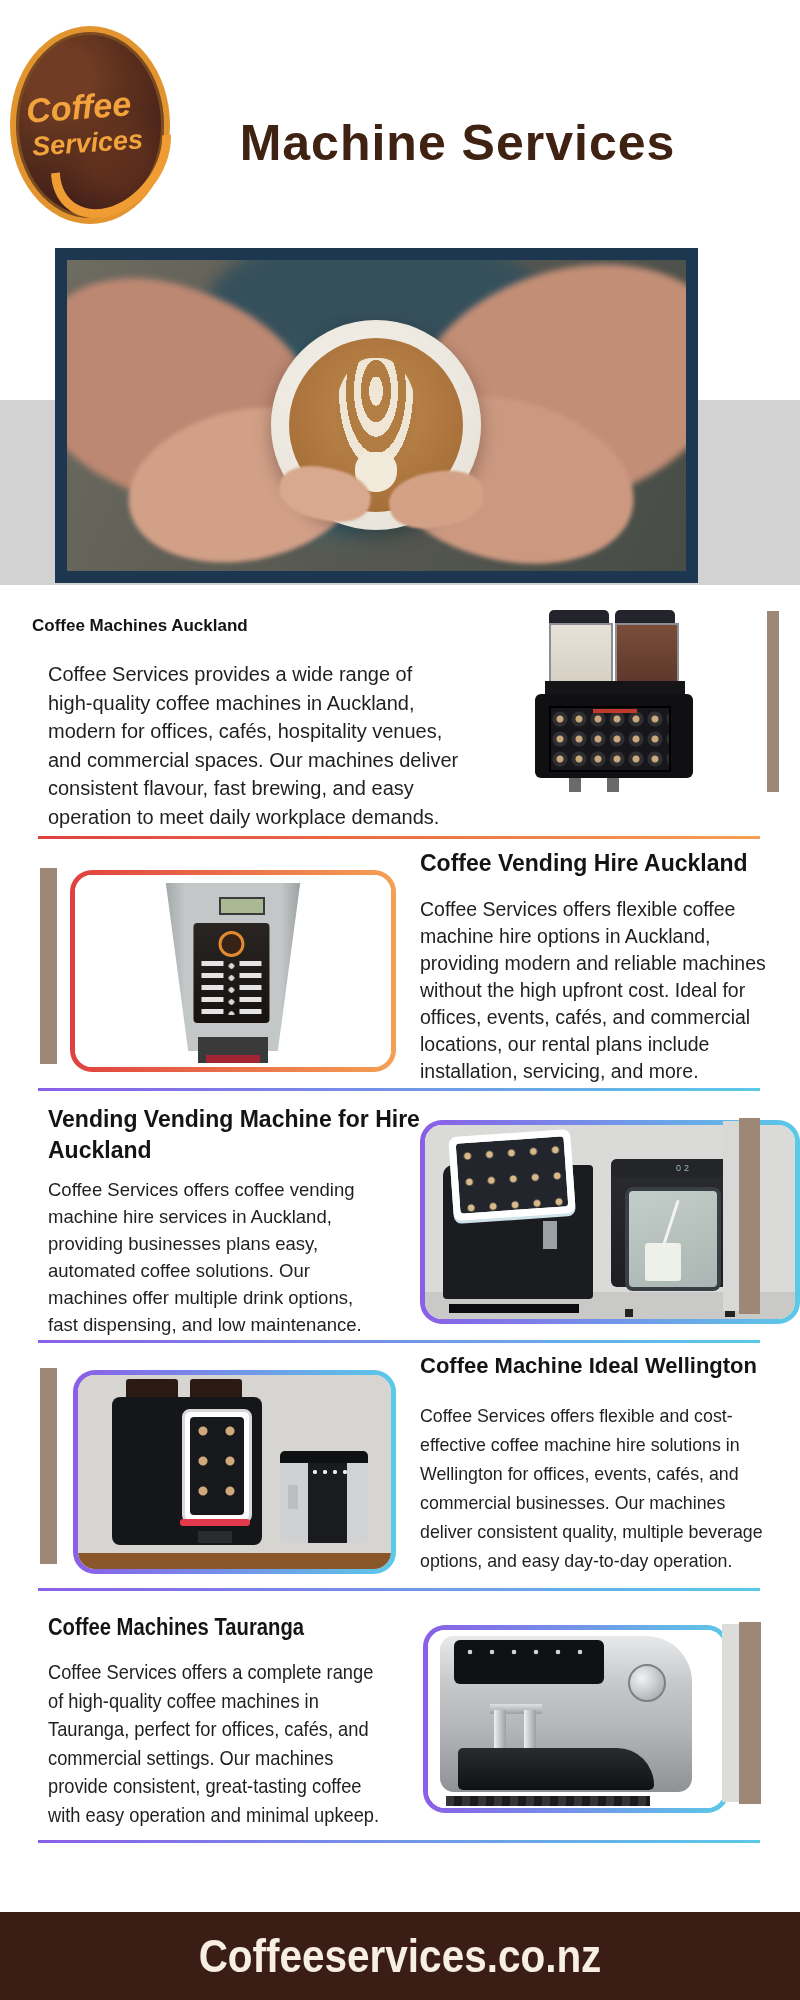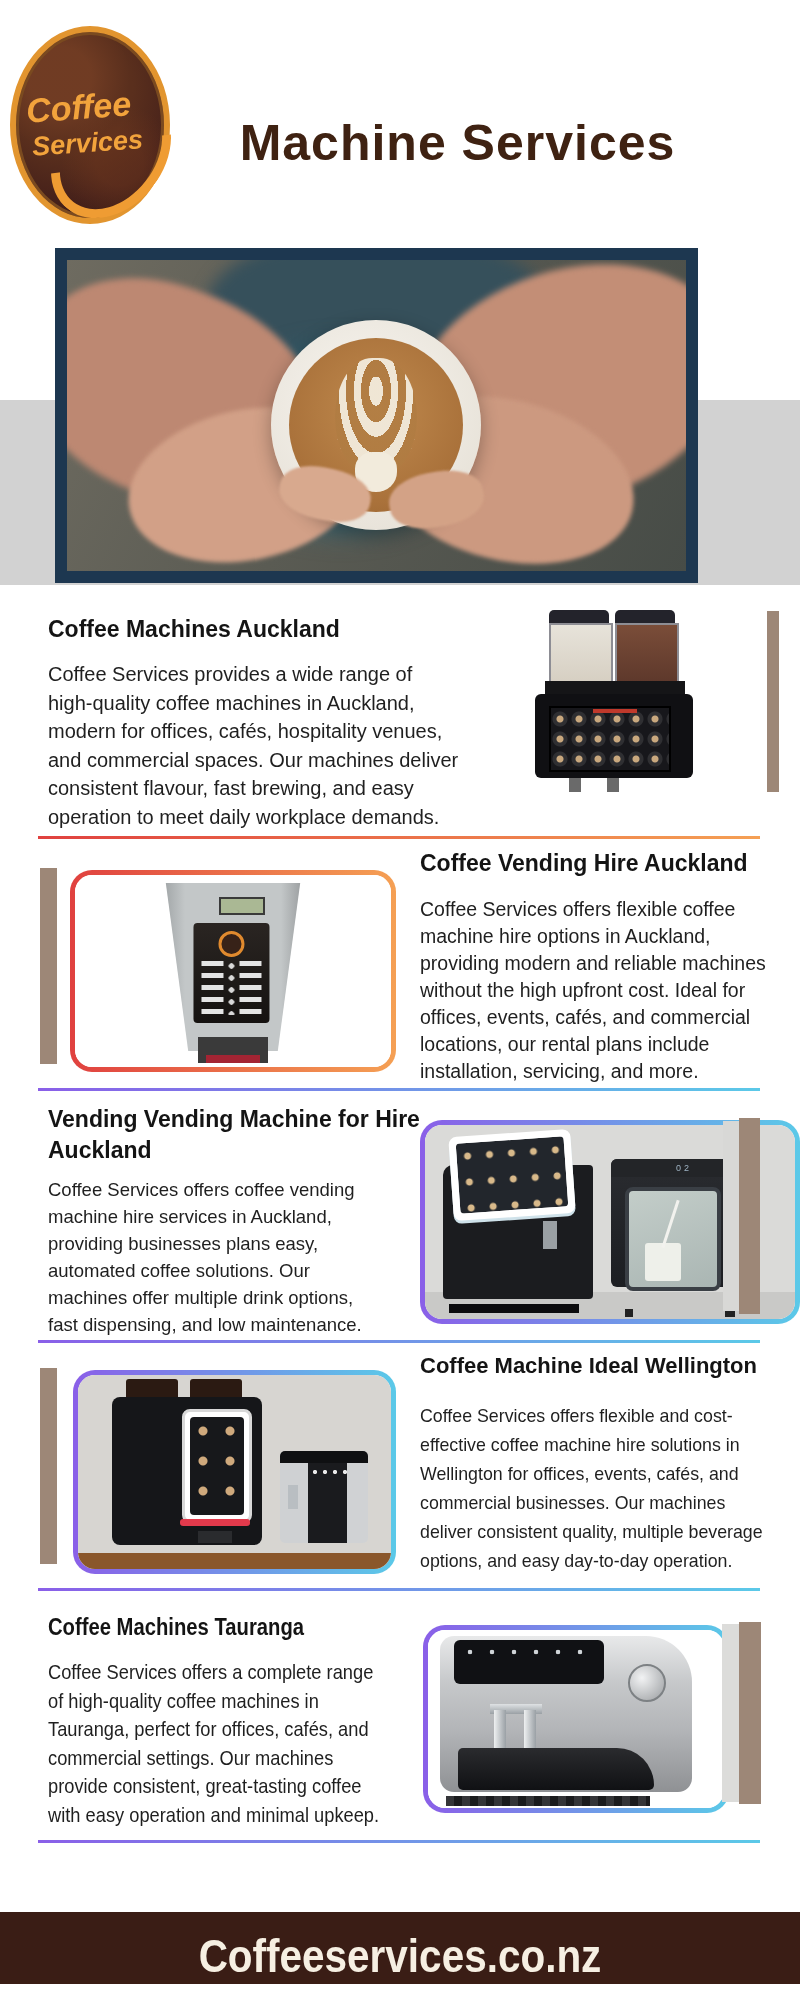--- a/index.html
+++ b/index.html
@@ -52,21 +52,21 @@
   .h-heart{position:absolute;left:288px;top:192px;width:42px;height:40px;z-index:5;background:#f2ebdc;
     border-radius:50% 50% 60% 60%;}
   .h-thumb-l{position:absolute;left:212px;top:208px;width:92px;height:52px;background:#d8a98e;
     border-radius:45%;transform:rotate(12deg);filter:blur(1px);z-index:6;}
   .h-thumb-r{position:absolute;left:322px;top:212px;width:95px;height:55px;background:#d3a286;
     border-radius:45%;transform:rotate(-10deg);filter:blur(1px);z-index:6;}
 
   
   h2{margin:0;position:absolute;font-weight:bold;color:#141414;white-space:pre-line;}
   .para{position:absolute;margin:0;color:#1f1f1f;white-space:pre-line;}
-  .h1a{left:48px;top:616px;font-size:23px;}
+  .h1a{left:32px;top:616px;font-size:17px;}
   .p1{left:48px;top:660px;width:460px;font-size:20px;line-height:28.5px;}
   .h2a{left:420px;top:850px;font-size:23px;}
   .p2{left:420px;top:896px;width:390px;font-size:19.5px;line-height:27px;}
   .h3a{left:48px;top:1104px;font-size:23px;line-height:31px;}
   .p3{left:48px;top:1176px;width:400px;font-size:18.5px;line-height:27px;}
   .h4a{left:420px;top:1353px;font-size:22px;}
   .p4{left:420px;top:1402px;width:385px;font-size:17.8px;line-height:29px;}
   .h5a{left:48px;top:1614px;font-size:23px;transform:scaleX(.88);transform-origin:left top;}
   .p5{left:48px;top:1658px;width:470px;font-size:21px;line-height:28.5px;
       transform:scaleX(.87);transform-origin:left top;}
@@ -187,21 +187,21 @@
     border:2px solid #7d8184;background:radial-gradient(circle at 35% 35%,#f2f3f4,#9a9da0);}
   .m5-cross{position:absolute;left:62px;top:74px;width:52px;height:10px;background:linear-gradient(#dfe2e4,#9aa0a5);}
   .m5-sp1{position:absolute;left:66px;top:80px;width:12px;height:46px;background:linear-gradient(90deg,#eef0f1,#9aa0a5);}
   .m5-sp2{position:absolute;left:96px;top:80px;width:12px;height:46px;background:linear-gradient(90deg,#eef0f1,#9aa0a5);}
   .m5-lower{position:absolute;left:30px;top:118px;width:196px;height:42px;
     border-radius:8px 60px 8px 8px;background:linear-gradient(#2a2b2e,#101114);}
   .m5-tray{position:absolute;left:18px;bottom:2px;width:204px;height:10px;background:#1a1b1d;
     background-image:repeating-linear-gradient(90deg,#343538 0 8px,#1a1b1d 8px 16px);}
 
   
-  .footer{position:absolute;left:0;top:1912px;width:800px;height:72px;background:#3a1d15;}
+  .footer{position:absolute;left:0;top:1912px;width:800px;height:88px;background:#3a1d15;}
   .footer-text{width:100%;text-align:center;line-height:88px;font-size:46px;font-weight:bold;
     color:#f6efe2;transform:scaleX(.88);}
 </style>
 </head>
 <body>
 
 <div class="page">
 
   
   <div class="logo">

